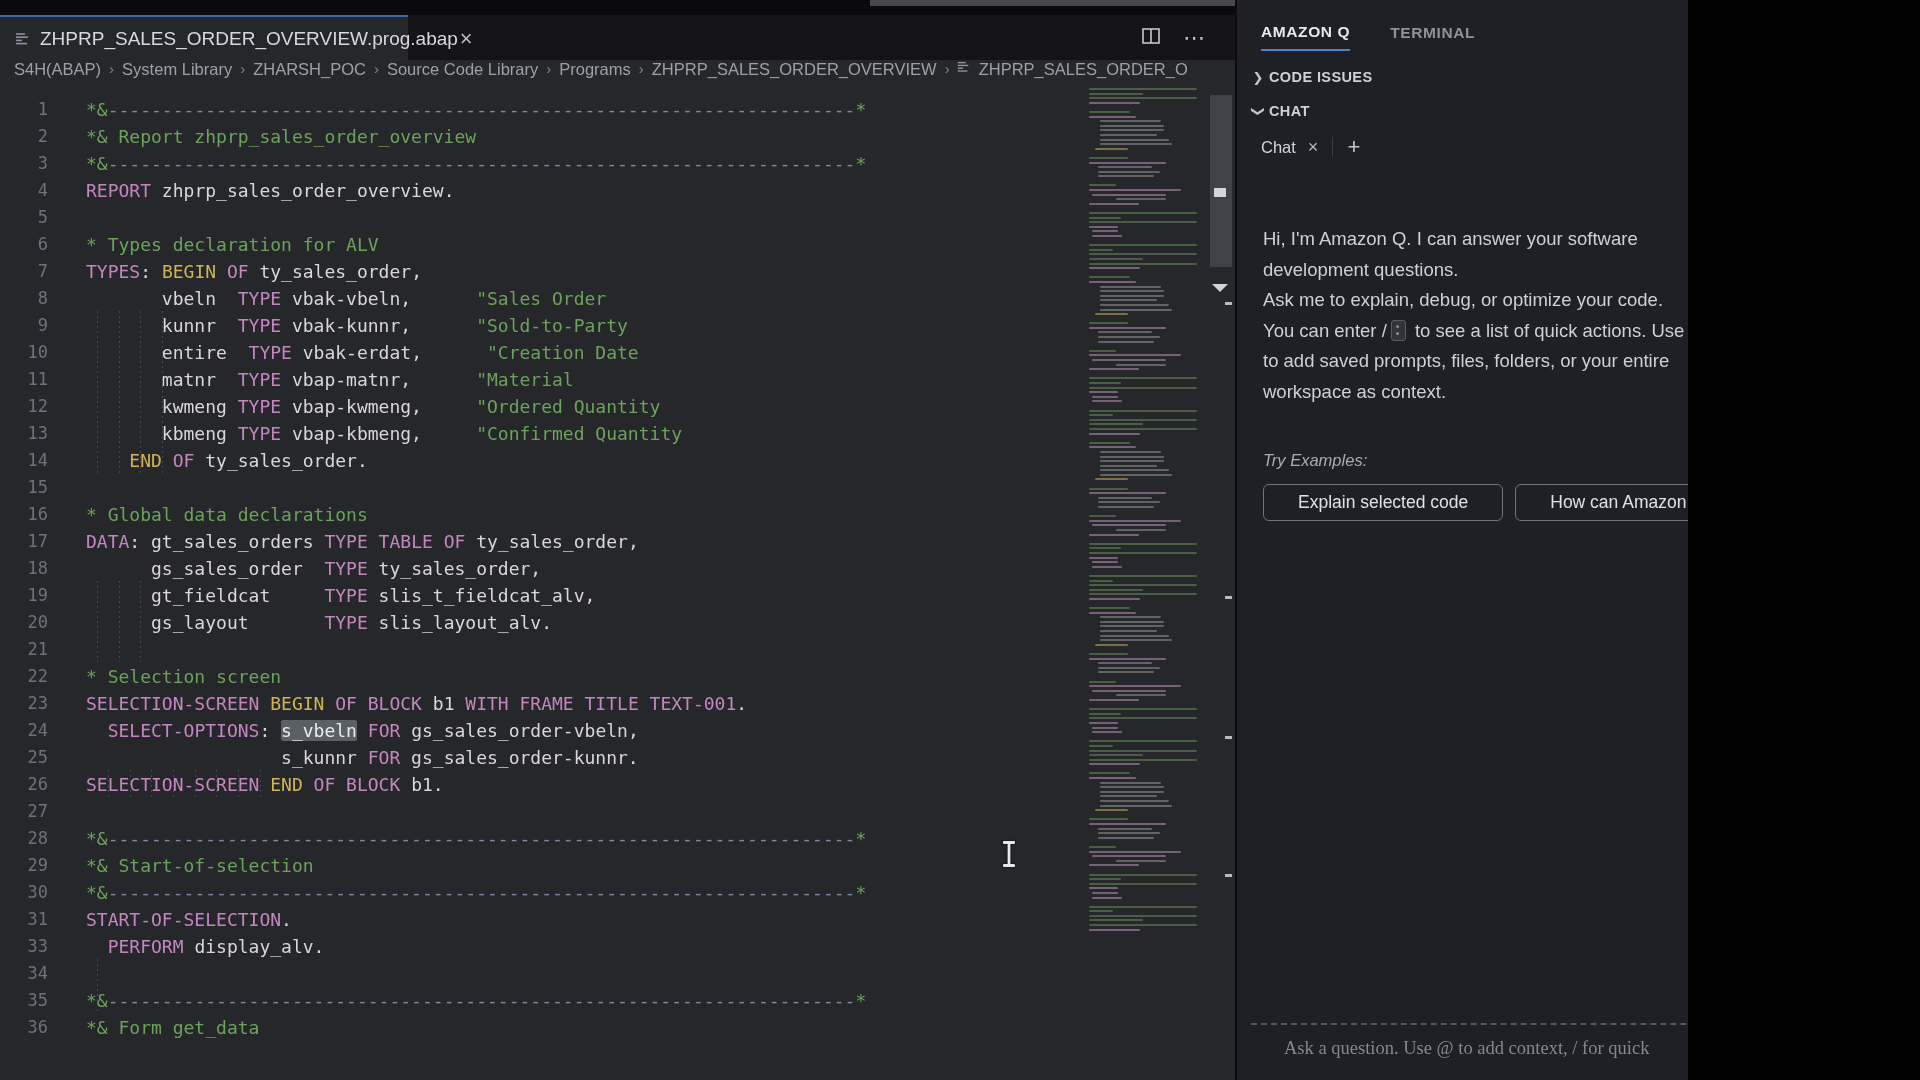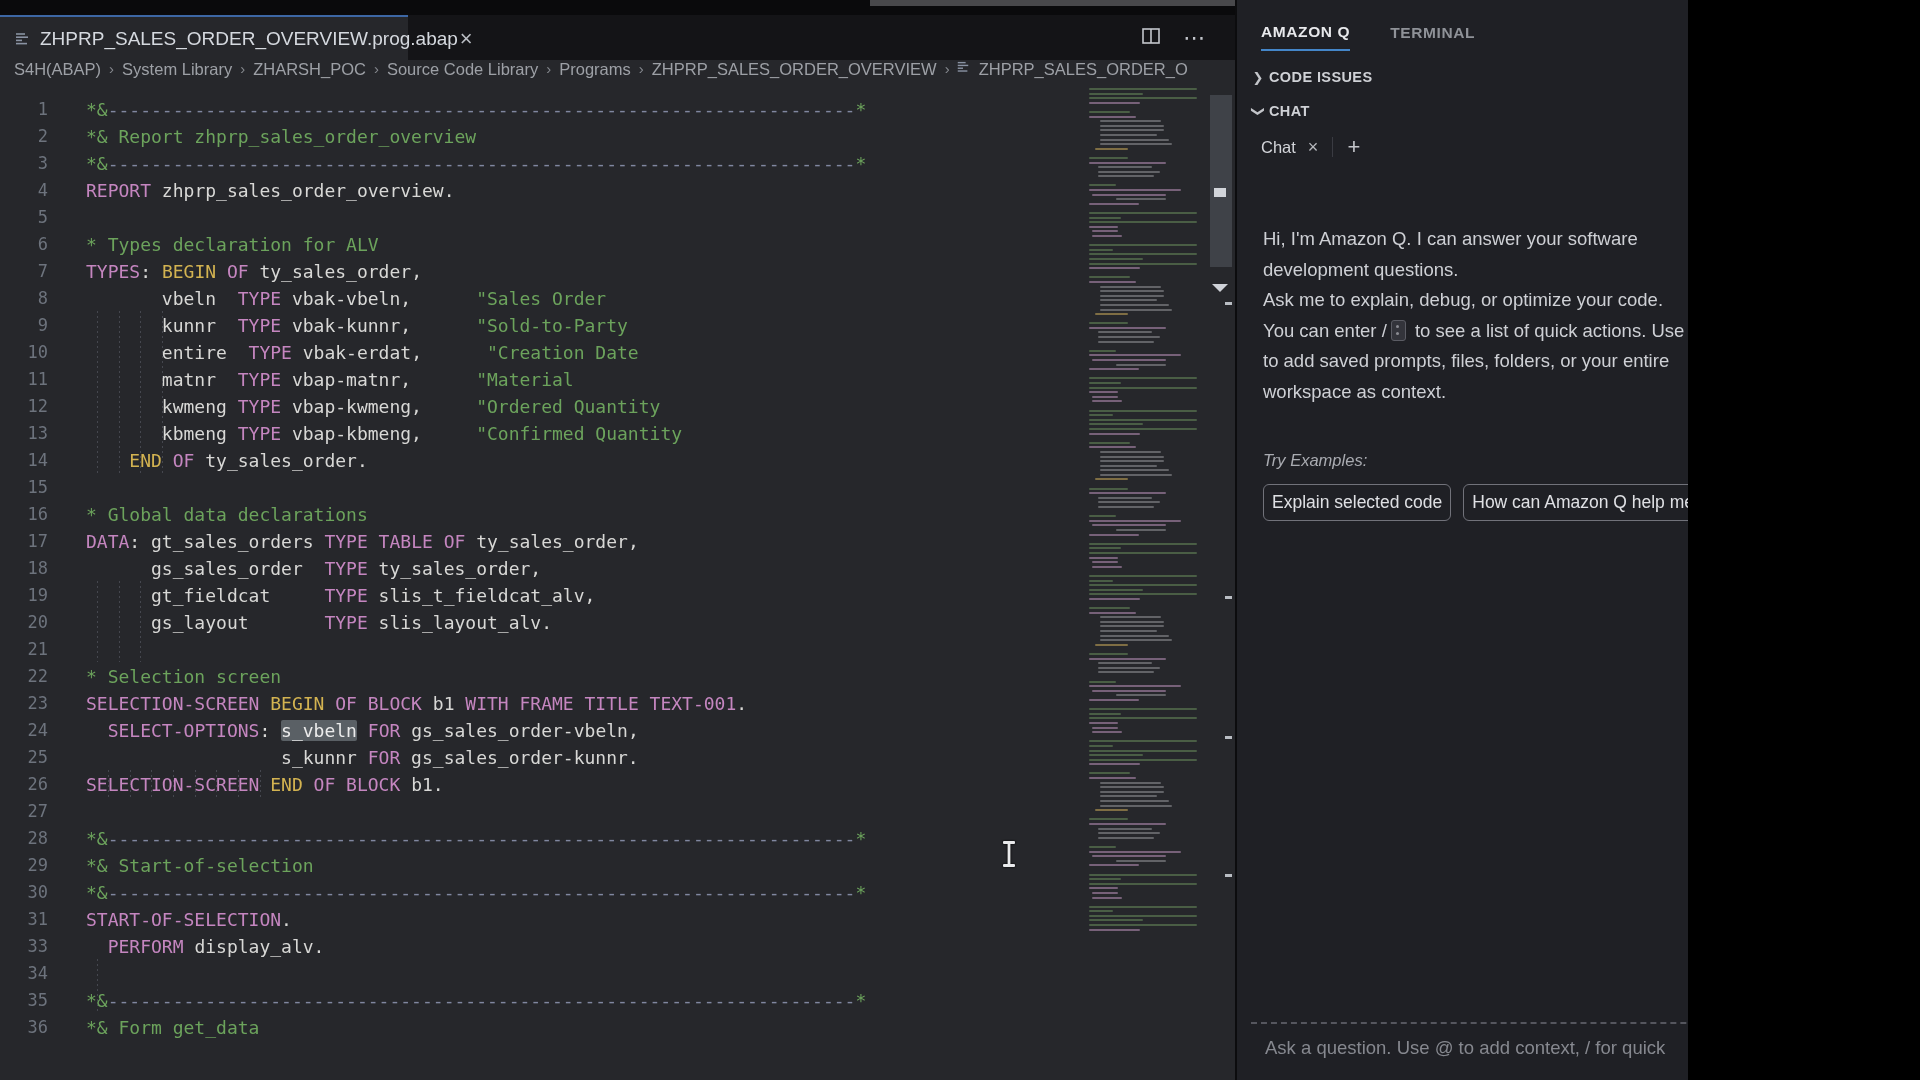--- a/index.html
+++ b/index.html
@@ -67,25 +67,25 @@
   .hist{font-size:20px;cursor:pointer;}
   .chat-body{position:relative;padding:58px 30px 0 26px;color:#ced0d5;}
   .wline{font-size:18.5px;line-height:30.5px;}
   .chip{display:inline-block;position:relative;width:13px;height:19px;border:1px solid #5b5c64;background:#33343b;
         border-radius:3px;vertical-align:-4px;margin:0 4px;}
   .chip::after{content:"";position:absolute;left:4px;top:4px;width:3px;height:3px;border-radius:50%;
         background:#8a8b92;box-shadow:0 7px 0 #8a8b92;}
   .try-label{margin-top:44px;font-size:16.5px;font-style:italic;color:#a9abb1;}
   .btn-row{margin-top:14px;display:flex;gap:12px;}
   .ex-btn{border:1px solid #71727a;border-radius:6px;background:transparent;color:#dfe0e4;
-          font-size:17.5px;padding:7px 8px;font-family:inherit;cursor:pointer;white-space:nowrap;text-align:right;}
+          font-size:17.5px;padding:7px 34px;font-family:inherit;cursor:pointer;white-space:nowrap;text-align:right;}
   .chat-input{position:absolute;left:14px;right:14px;bottom:0;border-top:2px dashed #55565e;
               padding:12px 10px 20px 12px;display:flex;align-items:center;}
   .chat-input input{flex:1;background:transparent;border:none;outline:none;color:#7dd3fc;
-                    font-size:18.5px;font-family:Liberation Sans, sans-serif;}
+                    font-size:18.5px;font-family:Liberation Serif, serif;margin-left:19px;}
   .chat-input input::placeholder{color:#86888f;}
   .input-adorn{width:18px;height:18px;opacity:.45;flex:none;margin-left:10px;}
   
   .ibeam{position:absolute;left:1000px;top:840px;pointer-events:none;filter:drop-shadow(0 0 1px #000);}
 </style>
 </head>
 <body>
 
 <div class="screen">
 

